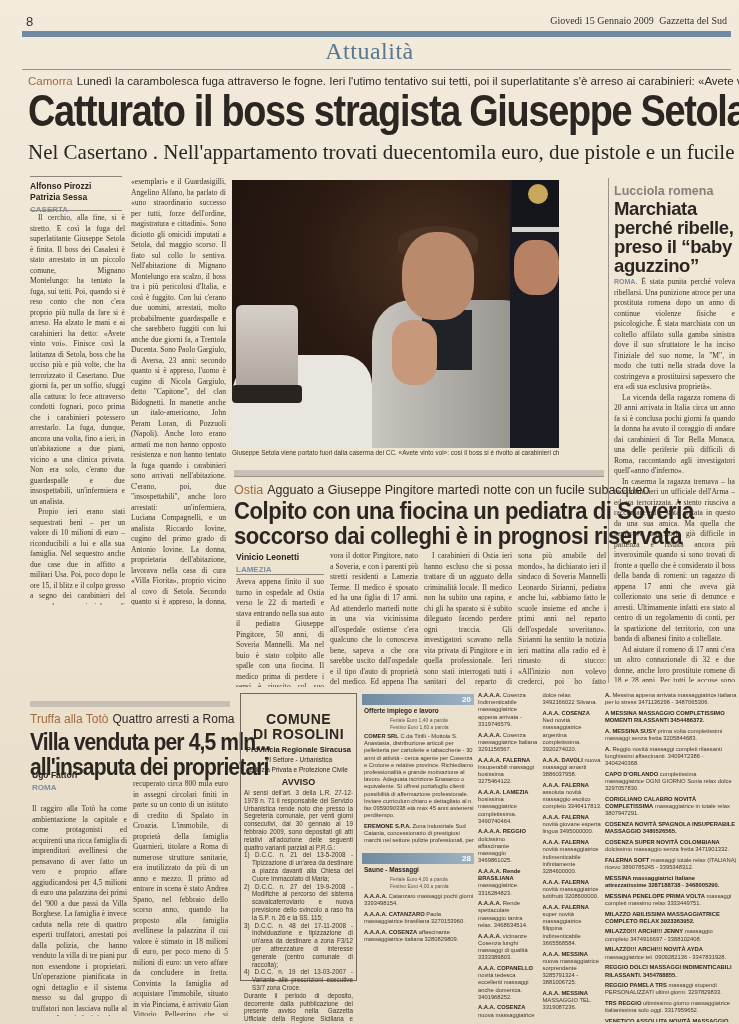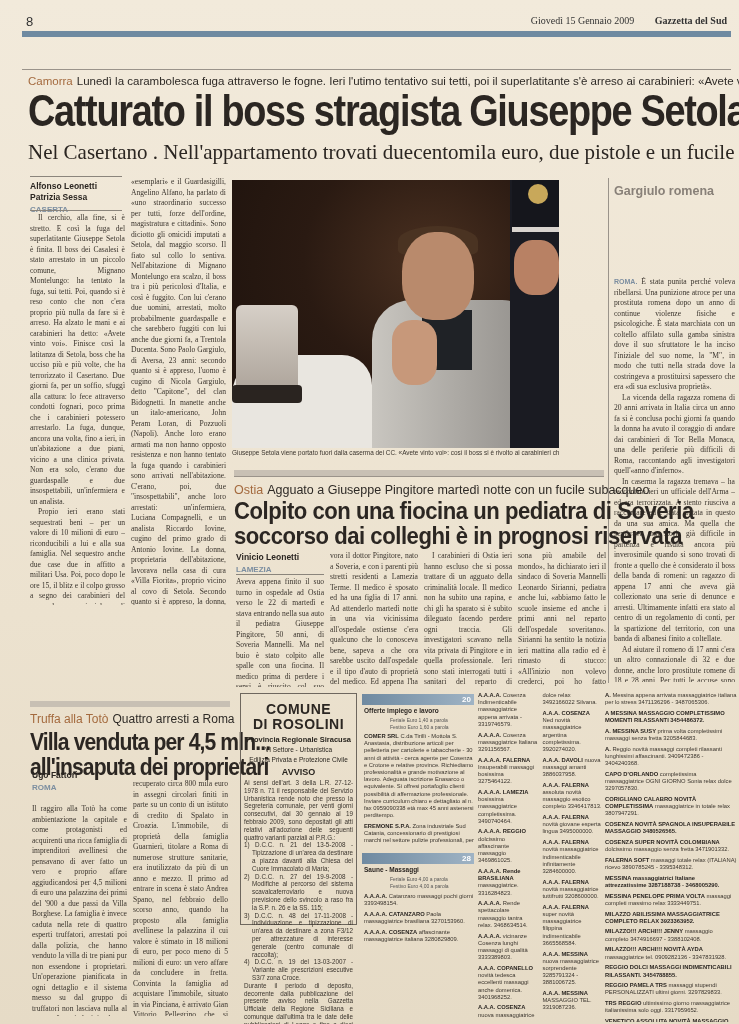--- a/index.html
+++ b/index.html
@@ -9,21 +9,21 @@
     font-family: "DejaVu Serif", serif;
     color: #2a2620;
     position: relative;
   }
   .page { position: absolute; left: 0; top: 0; width: 739px; height: 1024px;
     background: linear-gradient(180deg, #f2eadb 0%, #ece2cf 60%, #e6dbc6 100%); }
 
   
   .pg-num { position: absolute; left: 26px; top: 14px; font: 13px "Liberation Sans", sans-serif; color: #333; }
   .pg-date { position: absolute; right: 12px; top: 15px; font: 10px "Liberation Serif", serif; color: #333; }
-  .pg-date b { font-weight: bold; margin-left: 18px; }
+  .pg-date b { font-weight: normal; margin-left: 3px; }
   .top-rule { position: absolute; left: 22px; right: 8px; top: 31px; height: 6px; background: #6f8aa1; }
   .section-title { position: absolute; left: 0; right: 0; top: 38px; text-align: center;
     font: 24px "Liberation Serif", serif; color: #5b7790; letter-spacing: 0.5px; }
   .section-rule { position: absolute; left: 22px; right: 8px; top: 69px; height: 1px; background: #9a938a; }
 
   .kicker { position: absolute; font: 11.5px "Liberation Sans", sans-serif; color: #2e2a26; white-space: nowrap; }
   .kicker .k { color: #a46a3e; font-weight: normal; margin-right: 4px; }
 
   .headline-main { position: absolute; left: 28px; top: 86px; width: 710px;
     font: bold 44px "Liberation Sans", sans-serif; letter-spacing: -1.5px; color: #2b2622;
@@ -64,21 +64,21 @@
   .grey-bar { position: absolute; height: 6px; background: #c8c0b4; }
   .thin-rule { position: absolute; height: 1px; background: #9a938a; }
 
   .head2 { position: absolute; left: 234px; font: bold 24px "Liberation Sans", sans-serif; color: #2b2622;
     letter-spacing: -0.5px; white-space: nowrap; transform: scaleX(0.92); transform-origin: left; }
 
   .head3 { position: absolute; left: 30px; font: bold 24px "Liberation Sans", sans-serif; color: #2b2622;
     letter-spacing: -1px; white-space: nowrap; transform: scaleX(0.88); transform-origin: left; }
 
   
-  .comune { position: absolute; left: 240px; top: 693px; width: 117px; height: 232px; border: 1px solid #6e675e; padding: 8px 3px; text-align: center; }
+  .comune { position: absolute; left: 240px; top: 693px; width: 117px; height: 288px; border: 1px solid #6e675e; padding: 18px 3px; text-align: center; }
   .comune .t1 { font: bold 14px "Liberation Sans", sans-serif; line-height: 15px; letter-spacing: 0.5px; color: #2b2622; }
   .comune .t2 { font: bold 7.5px "Liberation Sans", sans-serif; margin-top: 3px; }
   .comune .t3 { font: 6.5px "Liberation Sans", sans-serif; line-height: 8px; margin-top: 2px; }
   .comune .t4 { font: bold 9px "Liberation Sans", sans-serif; margin-top: 3px; }
   .comune .body { font: 6.3px "Liberation Sans", sans-serif; line-height: 7.8px; text-align: justify; margin-top: 2px; color: #3a342d; }
   .comune .body .li { padding-left: 8px; text-indent: -8px; }
 
   
   .cls-bar { position: absolute; height: 11px; background: linear-gradient(90deg,#6f8aa1,#9fb3c4); color: #fff;
     font: bold 8px "Liberation Sans", sans-serif; text-align: right; padding-right: 3px; line-height: 11px; }
@@ -94,31 +94,32 @@
 <body>
 
 <div class="page">
 
   <div class="pg-num">8</div>
   <div class="pg-date">
     <span>Giovedì 15 Gennaio 2009</span>
     <b>Gazzetta del Sud</b>
   </div>
   <div class="top-rule"></div>
+  <div class="section-title">Attualità</div>
   <div class="section-rule"></div>
 
   <div class="kicker" style="left:28px; top:75px;">
     <span class="k">Camorra</span><span>Lunedì la carambolesca fuga attraverso le fogne. Ieri l'utimo tentativo sui tetti, poi il superlatitante s'è arreso ai carabinieri: «Avete vinto voi»</span>
   </div>
   <div class="headline-main">Catturato il boss stragista Giuseppe Setola</div>
   <div class="subhead-main">Nel Casertano . Nell'appartamento trovati duecentomila euro, due pistole e un fucile a pompa</div>
 
   <div class="byline-rule" style="left:30px; top:176px; width:92px;"></div>
   <div class="byline" style="left:30px; top:181px;">
-    <span>Alfonso Leonetti</span><br>
+    <span>Alfonso Pirozzi</span><br>
     <span>Patrizia Sessa</span>
     <span class="loc">CASERTA</span>
   </div>
   <div class="byline-rule" style="left:30px; top:210px; width:92px;"></div>
 
   <div class="col" style="left:30px; top:213px; width:95px; height:392px;font-family:Liberation Serif, serif;">
     <p>Il cerchio, alla fine, si è stretto. E così la fuga del superlatitante Giuseppe Setola è finita. Il boss dei Casalesi è stato arrestato in un piccolo comune, Mignano Montelungo: ha tentato la fuga, sui tetti. Poi, quando si è reso conto che non c'era proprio più nulla da fare si è arreso. Ha alzato le mani e ai carabinieri ha detto: «Avete vinto voi». Finisce così la latitanza di Setola, boss che ha ucciso più e più volte, che ha terrorizzato il Casertano. Due giorni fa, per un soffio, sfuggì alla cattura: lo fece attraverso condotti fognari, poco prima che i carabinieri potessero arrestarlo. La fuga, dunque, ancora una volta, fino a ieri, in un'abitazione a due piani, vicino a una clinica privata. Non era solo, c'erano due guardaspalle e due insospettabili, un'infermiera e un analista.</p>
     <p>Propio ieri erano stati sequestrati beni – per un valore di 10 milioni di euro – riconducibili a lui e alla sua famiglia. Nel sequestro anche due case due in affitto a militari Usa. Poi, poco dopo le ore 15, il blitz e il colpo grosso a segno dei carabinieri del comando provinciale di Caserta. La guerra contro i Casalesi «non è ancora finita», dice il procuratore di Napoli, Giovandomenico Lepore. La guerra contro la camorra «continua». Ma ricorda ieri, come ha sottolineato il capo della Dda di Napoli, Franco Roberti, «è stato un grande momento per lo Stato», la cattura di Setola l'avevano promessa e la promessa l'abbiamo mantenuta». Tante le soddisfazioni espresse per la cattura del boss. Il ministro dell'Interno, Roberto Maroni, ha parlato di un «colpo durissimo inferto alla camorra», e di successo ha parlato anche il presidente del Senato, Renato Schifani, un successo che «segna un ulteriore e fondamentale passo avanti nella lotta ad una delle organizzazioni criminali più pericolose». Congratulazioni, ai carabinieri, sono arrivate anche dal leader del Pd Veltroni e dal capo della polizia, Antonio Manganelli, così come il ministro della Difesa, Ignazio la Russa, in una telefonata al comandante generale dell'Arma, Gianfrancesco Siazzo, ha definito i carabinieri</p>
   </div>
   <div class="col" style="left:131px; top:177px; width:95px; height:428px;">
@@ -135,21 +136,22 @@
     <div class="head"></div>
     <div class="hand"></div>
     <div class="cop"></div>
     <div class="cop-face"></div>
     <div class="cop-hat"></div>
     <div class="hat-badge"></div>
   </div>
   <div class="caption">Giuseppe Setola viene portato fuori dalla caserma dei CC. «Avete vinto voi»: così il boss si è rivolto ai carabinieri che lo hanno arrestato</div>
 
   <div class="vrule" style="left:608px; top:178px; height:505px;"></div>
-  <div class="side-kicker">Gargiulo romena</div>
+  <div class="side-kicker">Lucciola romena</div>
+  <div class="side-head">Marchiata perché ribelle, preso il “baby aguzzino”</div>
   <div class="col" style="left:614px; top:277px; width:121px; height:405px;">
     <p style="text-indent:0"><span class="roma-tag">ROMA.</span> <span>È stata punita perché voleva ribellarsi. Una punizione atroce per una prostituta romena dopo un anno di continue violenze fisiche e psicologiche. È stata marchiata con un coltello affilato sulla gamba sinistra dove il suo sfruttatore le ha inciso l'iniziale del suo nome, la "M", in modo che tutti nella strada dove la costringeva a prostituirsi sapessero che era «di sua esclusiva proprietà».</span></p>
     <p>La vicenda della ragazza romena di 20 anni arrivata in Italia circa un anno fa si è conclusa pochi giorni fa quando la donna ha avuto il coraggio di andare dai carabinieri di Tor Bella Monaca, una delle periferie più difficili di Roma, raccontando agli investigatori quell'«anno d'inferno».</p>
     <p>In caserma la ragazza tremava – ha raccontato ieri un ufficiale dell'Arma – ed era terrorizzata. A stento riusciva a raccontare ed è stata aiutata in questo da una sua amica. Ma quella che sembrava una storia già difficile in partenza è risulta ancora più inverosimile quando si sono trovati di fronte a quello che è considerato il boss della banda di romeni: un ragazzo di appena 17 anni che aveva già collezionato una serie di denunce e arresti. Ultimamente infatti era stato al centro di un regolamento di conti, per la spartizione del territorio, con una banda di albanesi finito a coltellate.</p>
     <p>Ad aiutare il romeno di 17 anni c'era un altro connazionale di 32 e due donne, anche loro prostitute romene di 18 e 28 anni. Per tutti le accuse sono pesantissime: dalle lesioni gravissime alla riduzione in schiavitù e sfruttamento delle prostituzione.</p>
   </div>
 
   <div class="grey-bar" style="left:234px; top:470px; width:370px;"></div>
   <div class="thin-rule" style="left:234px; top:476px; width:370px;"></div>
   <div class="kicker" style="left:234px; top:483px; font-size:12.5px;">

